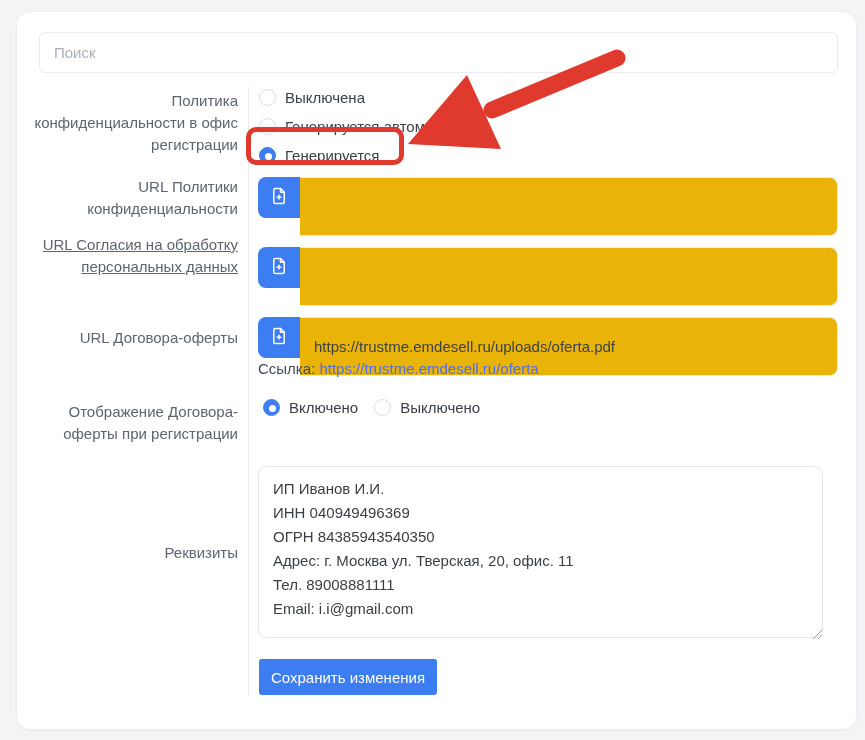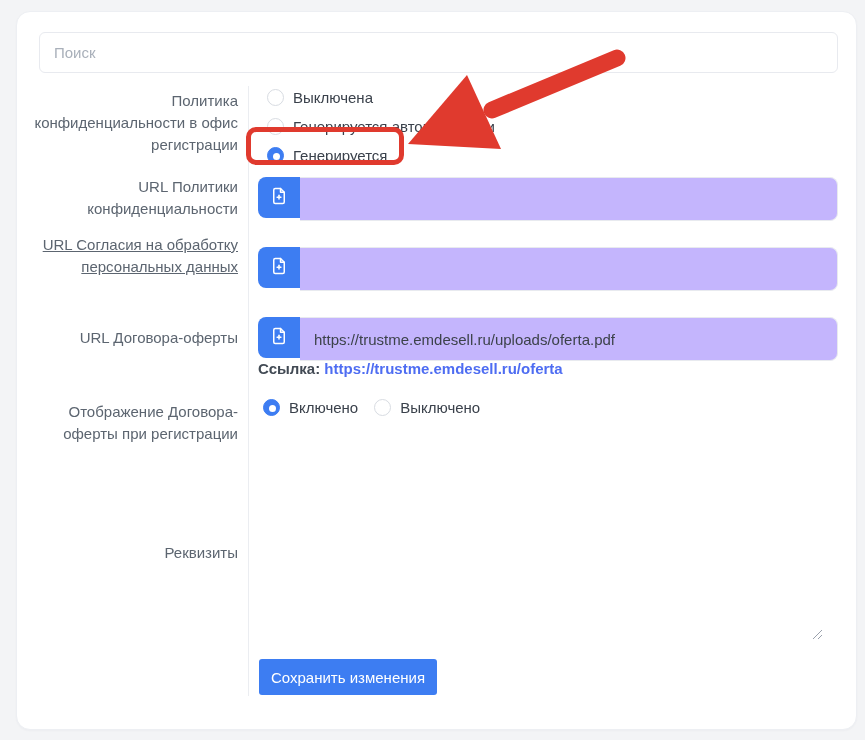--- a/index.html
+++ b/index.html
@@ -38,39 +38,39 @@
   .radio-dot {
     width:17px; height:17px; border-radius:50%; background:#fff;
     border:1px solid #d8dce2; flex:none; position:relative;
   }
   .radio-dot.checked { background:#3d7df2; border-color:#3d7df2; }
   .radio-dot.checked::after {
     content:""; position:absolute; left:5px; top:5px; width:7px; height:7px;
     border-radius:50%; background:#fff;
   }
   .radio-label { font-size:15px; color:#3a414b; white-space:nowrap; }
-  .radio-stack { position:absolute; left:250px; top:77px; display:flex; flex-direction:column; gap:12px; }
+  .radio-stack { position:absolute; left:242px; top:77px; display:flex; flex-direction:column; gap:12px; }
   .radio-row { position:absolute; left:246px; top:387px; display:flex; gap:16px; align-items:center;text-align:center; }
   
   .input-group {
     position:absolute; left:241px; width:580px; height:41px; display:flex;
   }
   .ig-btn {
     width:42px; height:41px; flex:none; background:#3d7df2; border:none;
     border-radius:8px 0 0 8px; display:flex; align-items:center; justify-content:center;
     cursor:pointer;
   }
   .ig-input {
-    flex:1; height:44px; border:1px solid #e8eaef; border-left:none;
+    flex:1; height:59px; border:1px solid #e8eaef; border-left:none;
     border-radius:0 8px 8px 0; padding:0 14px; outline:none;
-    font:15px "Liberation Sans","DejaVu Sans",sans-serif; color:#3c424a; background:#c4b5fd;
+    font:15px "Liberation Sans","DejaVu Sans",sans-serif; color:#3c424a; background:#eab308;
   }
   
   .link-line {
-    position:absolute; left:241px; top:348px; font-size:15px; color:#424a54;font-weight:bold;
+    position:absolute; left:241px; top:348px; font-size:15px; color:#424a54;
   }
   .link-line a { color:#4e6df2; text-decoration:none; }
   
   .requisites-area {
     position:absolute; left:241px; top:454px; width:565px; height:172px;
     border:1px solid #e2e6ec; border-radius:8px; padding:10px 14px;
     font:15px/24px "Liberation Sans","DejaVu Sans",sans-serif; color:#3b4046;
     resize:none; outline:none; background:#fff;
   }
   .resize-handle {
@@ -171,20 +171,26 @@
       <span class="radio-dot checked"></span>
       <span class="radio-label">Включено</span>
     </div>
     <div class="radio-item">
       <span class="radio-dot"></span>
       <span class="radio-label">Выключено</span>
     </div>
   </div>
 
   <div class="row-label" style="top:530px;">Реквизиты</div>
+  <textarea class="requisites-area" style="">ИП Иванов И.И.
+ИНН 040949496369
+ОГРН 84385943540350
+Адрес: г. Москва ул. Тверская, 20, офис. 11
+Тел. 89008881111
+Email: i.i@gmail.com</textarea>
   <span class="resize-handle">
     <svg width="12" height="12" viewBox="0 0 12 12">
         <path d="M11 2L2 11M11 7L7 11" stroke="#9aa1ac" stroke-width="1" fill="none"></path>
       </svg>
   </span>
 
   <button class="save-btn">Сохранить изменения</button>
 
   <div class="highlight-box"></div>
 </div>

